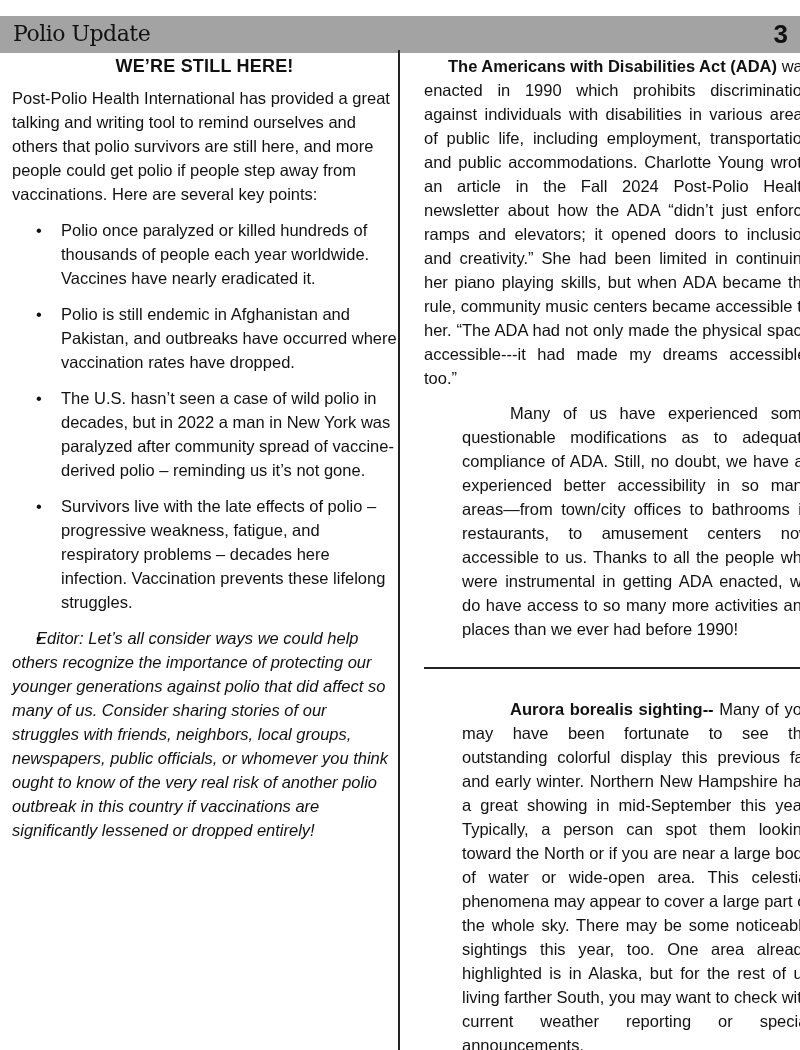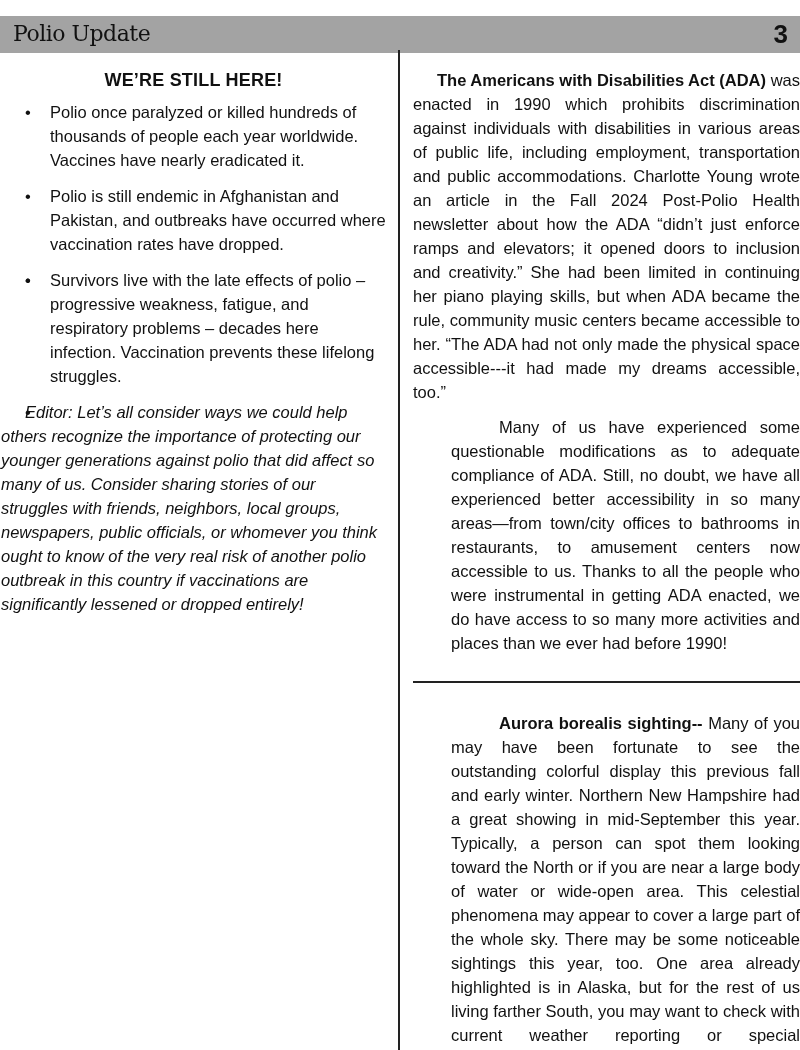--- a/index.html
+++ b/index.html
@@ -1,21 +1,21 @@
 <!DOCTYPE html>
 <html><head>
 <meta charset="utf-8">
 <style>
   html, body { margin:0; padding:0; background:#ffffff; }
   body { width:800px; height:1050px; position:relative; overflow:hidden; font-family:"Liberation Sans", sans-serif; color:#111; }
   .header { position:absolute; left:0; top:16px; width:800px; height:37px; background:#a3a3a3; }
   .header .title { position:absolute; left:13px; top:5px; font-family:"DejaVu Serif", serif; font-size:22px; letter-spacing:-0.5px; color:#111; }
   .header .pagenum { position:absolute; right:12px; top:3px; font-family:"Liberation Sans", sans-serif; font-weight:bold; font-size:26px; color:#111; }
   .divider-v { position:absolute; left:398px; top:50px; width:2px; height:1000px; background:#222; }
-  .col { position:absolute; top:68px; font-size:16.5px; line-height:24px; }
+  .col { position:absolute; top:54px; font-size:16.5px; line-height:24px;padding-left:11px; }
   .col.left { left:1px; width:385px; }
   .col.right { left:413px; width:387px; }
   .heading { text-align:center; font-weight:bold; font-size:18px; margin:0 0 8px 0; letter-spacing:0.2px; }
   p { margin:0; }
   .intro { margin-bottom:12px; }
   ul.bullets { list-style:none; margin:0; padding:0; }
   ul.bullets li { position:relative; padding-left:49px; margin-bottom:12px; }
   ul.bullets li .dot { position:absolute; left:24px; top:0; }
   .editor { font-style:italic; text-indent:24px; }
   .justify { text-align:justify; }
@@ -30,24 +30,25 @@
 
 <div class="header">
   <span class="title">Polio Update</span>
   <span class="pagenum">3</span>
 </div>
 
 <div class="divider-v"></div>
 
 <div class="col left">
   <div class="heading">WE’RE STILL HERE!</div>
+  <p class="intro">Post-Polio Health International has provided a great talking and writing tool to remind ourselves and others that polio survivors are still here, and more people could get polio if people step away from vaccinations.  Here are several key points:</p>
   <ul class="bullets">
     <li><span class="dot">•</span><span>Polio once paralyzed or killed hundreds of thousands of people each year worldwide.  Vaccines have nearly eradicated it.</span></li>
     <li><span class="dot">•</span><span>Polio is still endemic in Afghanistan and Pakistan, and outbreaks have occurred where vaccination rates have dropped.</span></li>
-    <li><span class="dot">•</span></li>
+    <li><span class="dot">•</span><span>The U.S. hasn’t seen a case of wild polio in decades, but in 2022 a man in New York was paralyzed after community spread of vaccine-derived polio – reminding us it’s not gone.</span></li>
     <li><span class="dot">•</span><span>Survivors live with the late effects of polio – progressive weakness, fatigue, and respiratory problems – decades here infection.  Vaccination prevents these lifelong struggles.</span></li>
     <li><span class="dot">•</span></li>
   </ul>
   <p class="editor">Editor:  Let’s all consider ways we could help others recognize the importance of protecting our younger generations against polio that did affect so many of us.  Consider sharing stories of our struggles with friends, neighbors, local groups, newspapers, public officials, or whomever you think ought to know of the very real risk of another polio outbreak in this country if vaccinations are significantly lessened or dropped entirely!</p>
 </div>
 
 <div class="col right">
   <p class="justify indent1 para-gap"><b>The Americans with Disabilities Act (ADA)</b><span> was enacted in 1990 which prohibits discrimination against individuals with disabilities in various areas of public life, including employment, transportation and public accommodations. Charlotte Young wrote an article in the Fall 2024 Post-Polio Health newsletter about how the ADA “didn’t just enforce ramps and elevators; it opened doors to inclusion and creativity.”  She had been limited in continuing her piano playing skills, but when ADA became the rule, community music centers became accessible to her.  “The ADA had not only made the physical space accessible---it had made my dreams accessible, too.”</span></p>
   <p class="justify indent2">Many of us have experienced some questionable modifications as to adequate compliance of ADA. Still, no doubt, we have all experienced better accessibility in so many areas—from town/city offices to bathrooms in restaurants, to amusement centers now accessible to us.  Thanks to all the people who were instrumental in getting ADA enacted, we do have access to so many more activities and places than we ever had before 1990!</p>
   <div class="hrule"></div>

